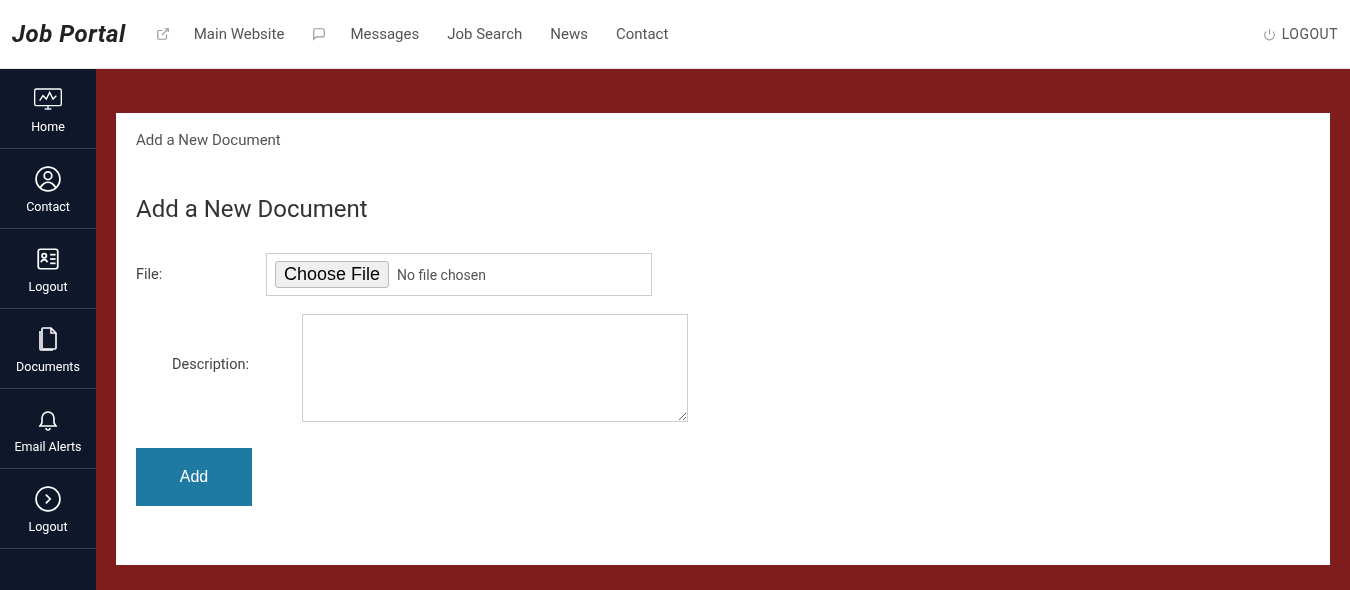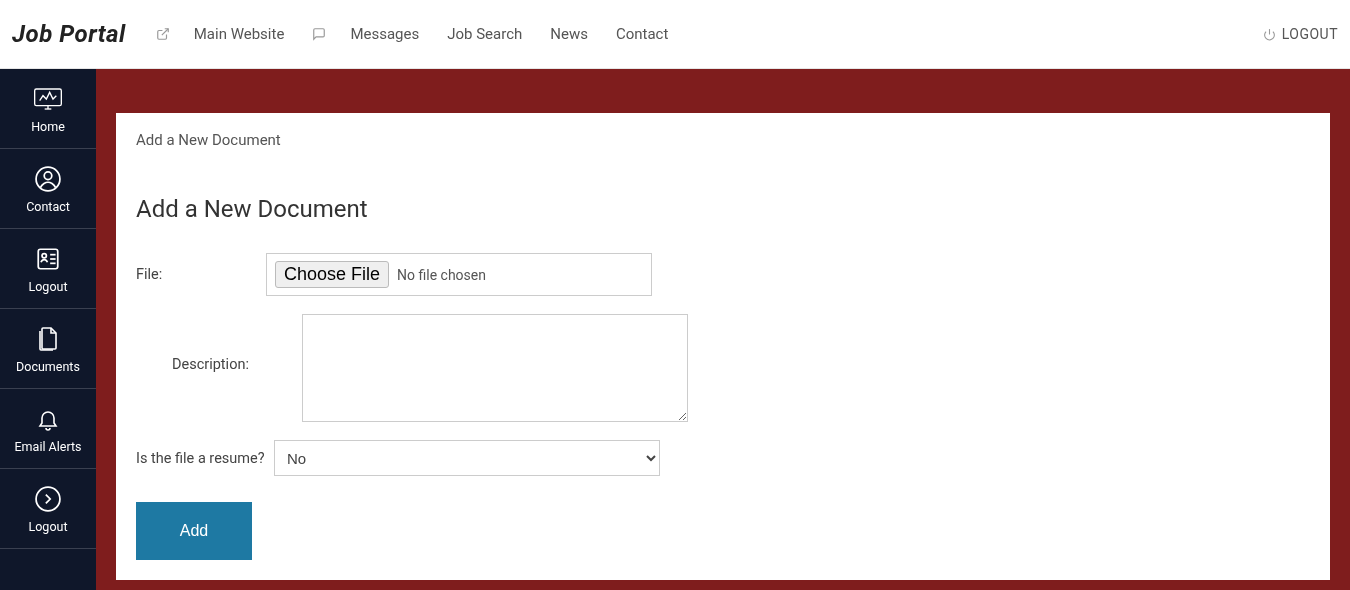--- a/index.html
+++ b/index.html
@@ -164,25 +164,18 @@
             <button type="button" class="file-btn">Choose File</button>
             <span class="file-text">No file chosen</span>
           </div>
         </div>
 
         <div class="form-row">
           <div class="form-label" style="padding-top:42px;margin-left:36px;">Description:</div>
           <textarea class="textarea" style=""></textarea>
         </div>
 
-        <div class="form-row center">
-          <div class="form-label inline">Is the file a resume?</div>
-          <select class="select">
-            <option>No</option>
-            <option>Yes</option>
-          </select>
-        </div>
 
         <button class="add-btn">Add</button>
       </div>
     </div>
   </div>
 </div>
 
 </body></html>

